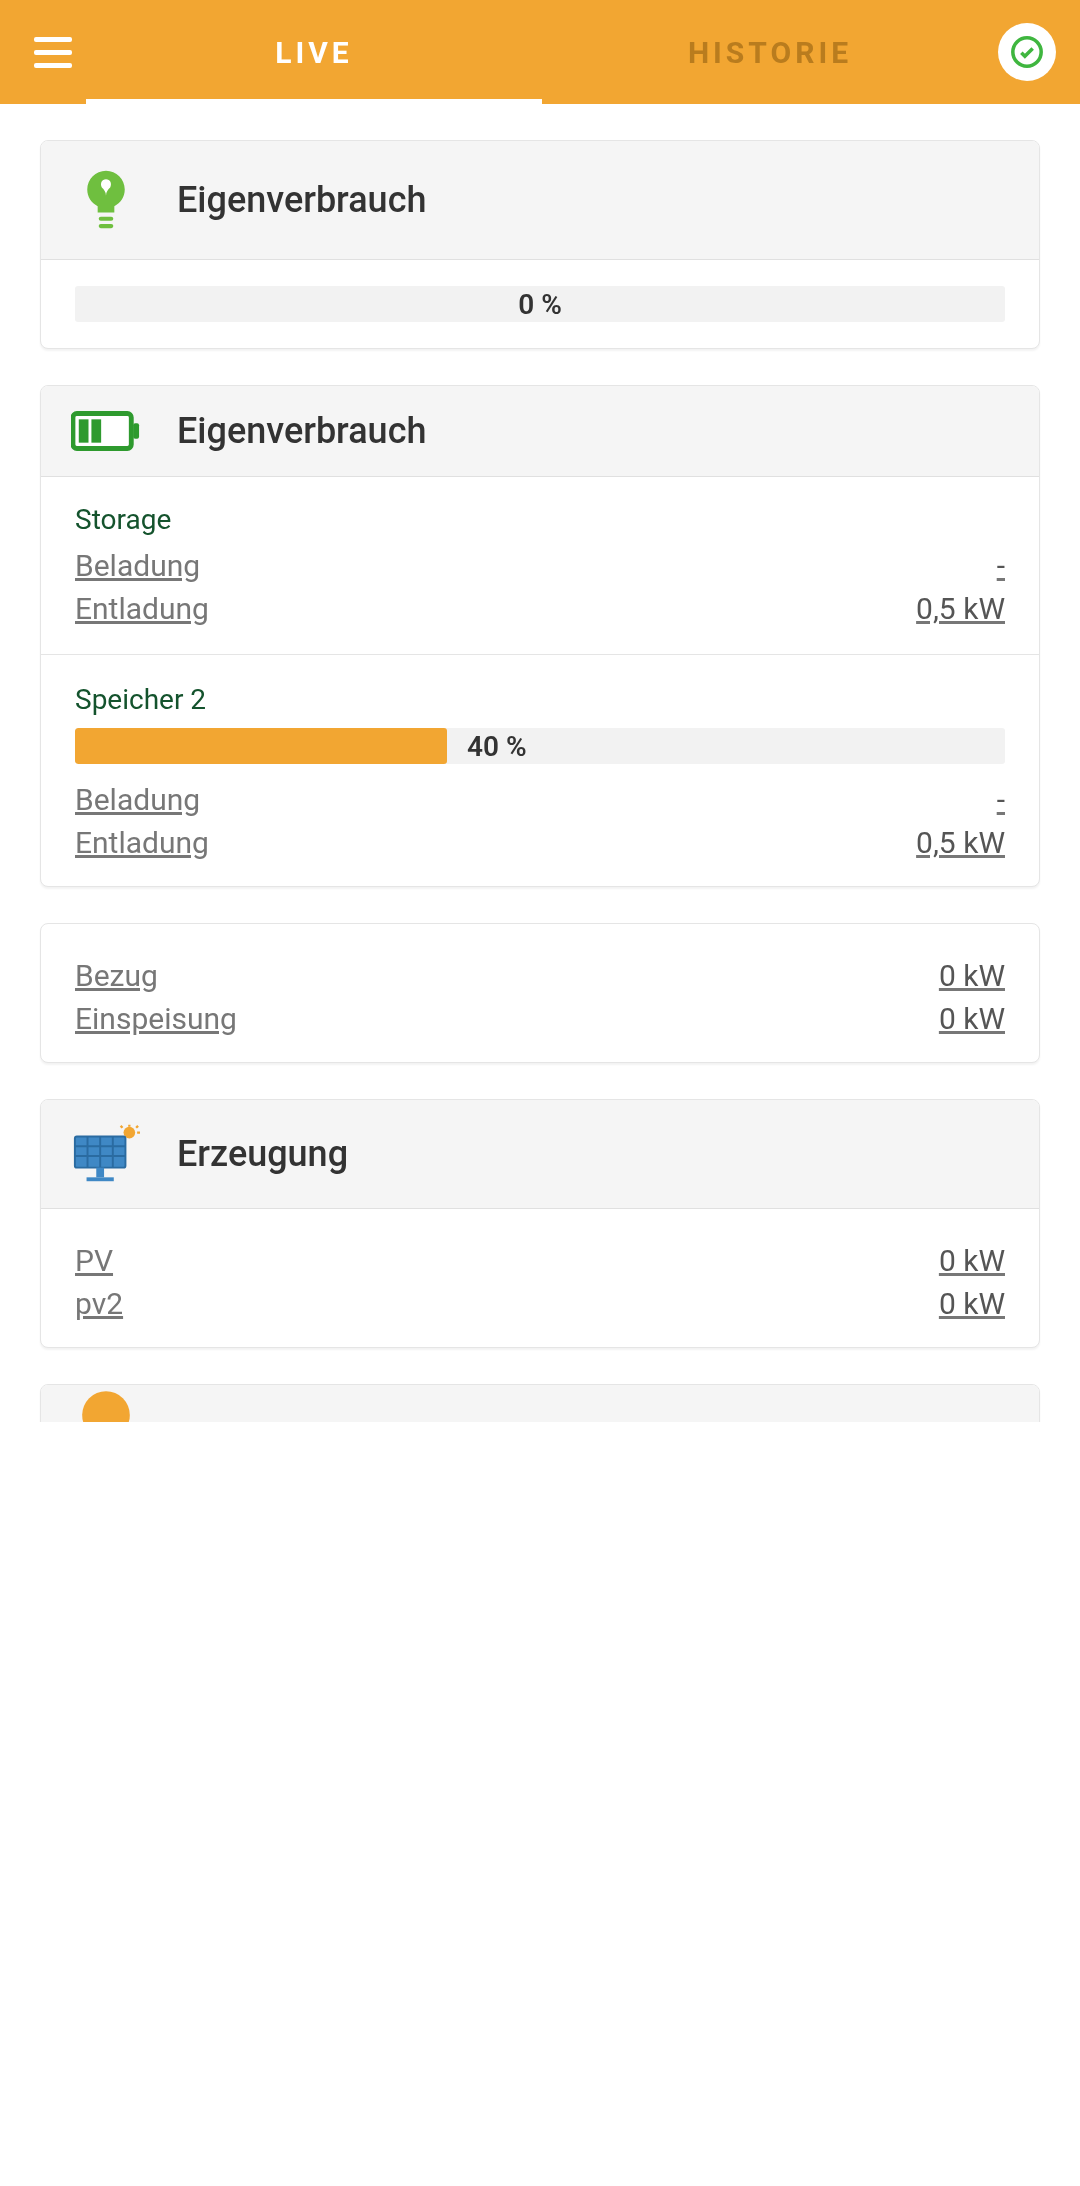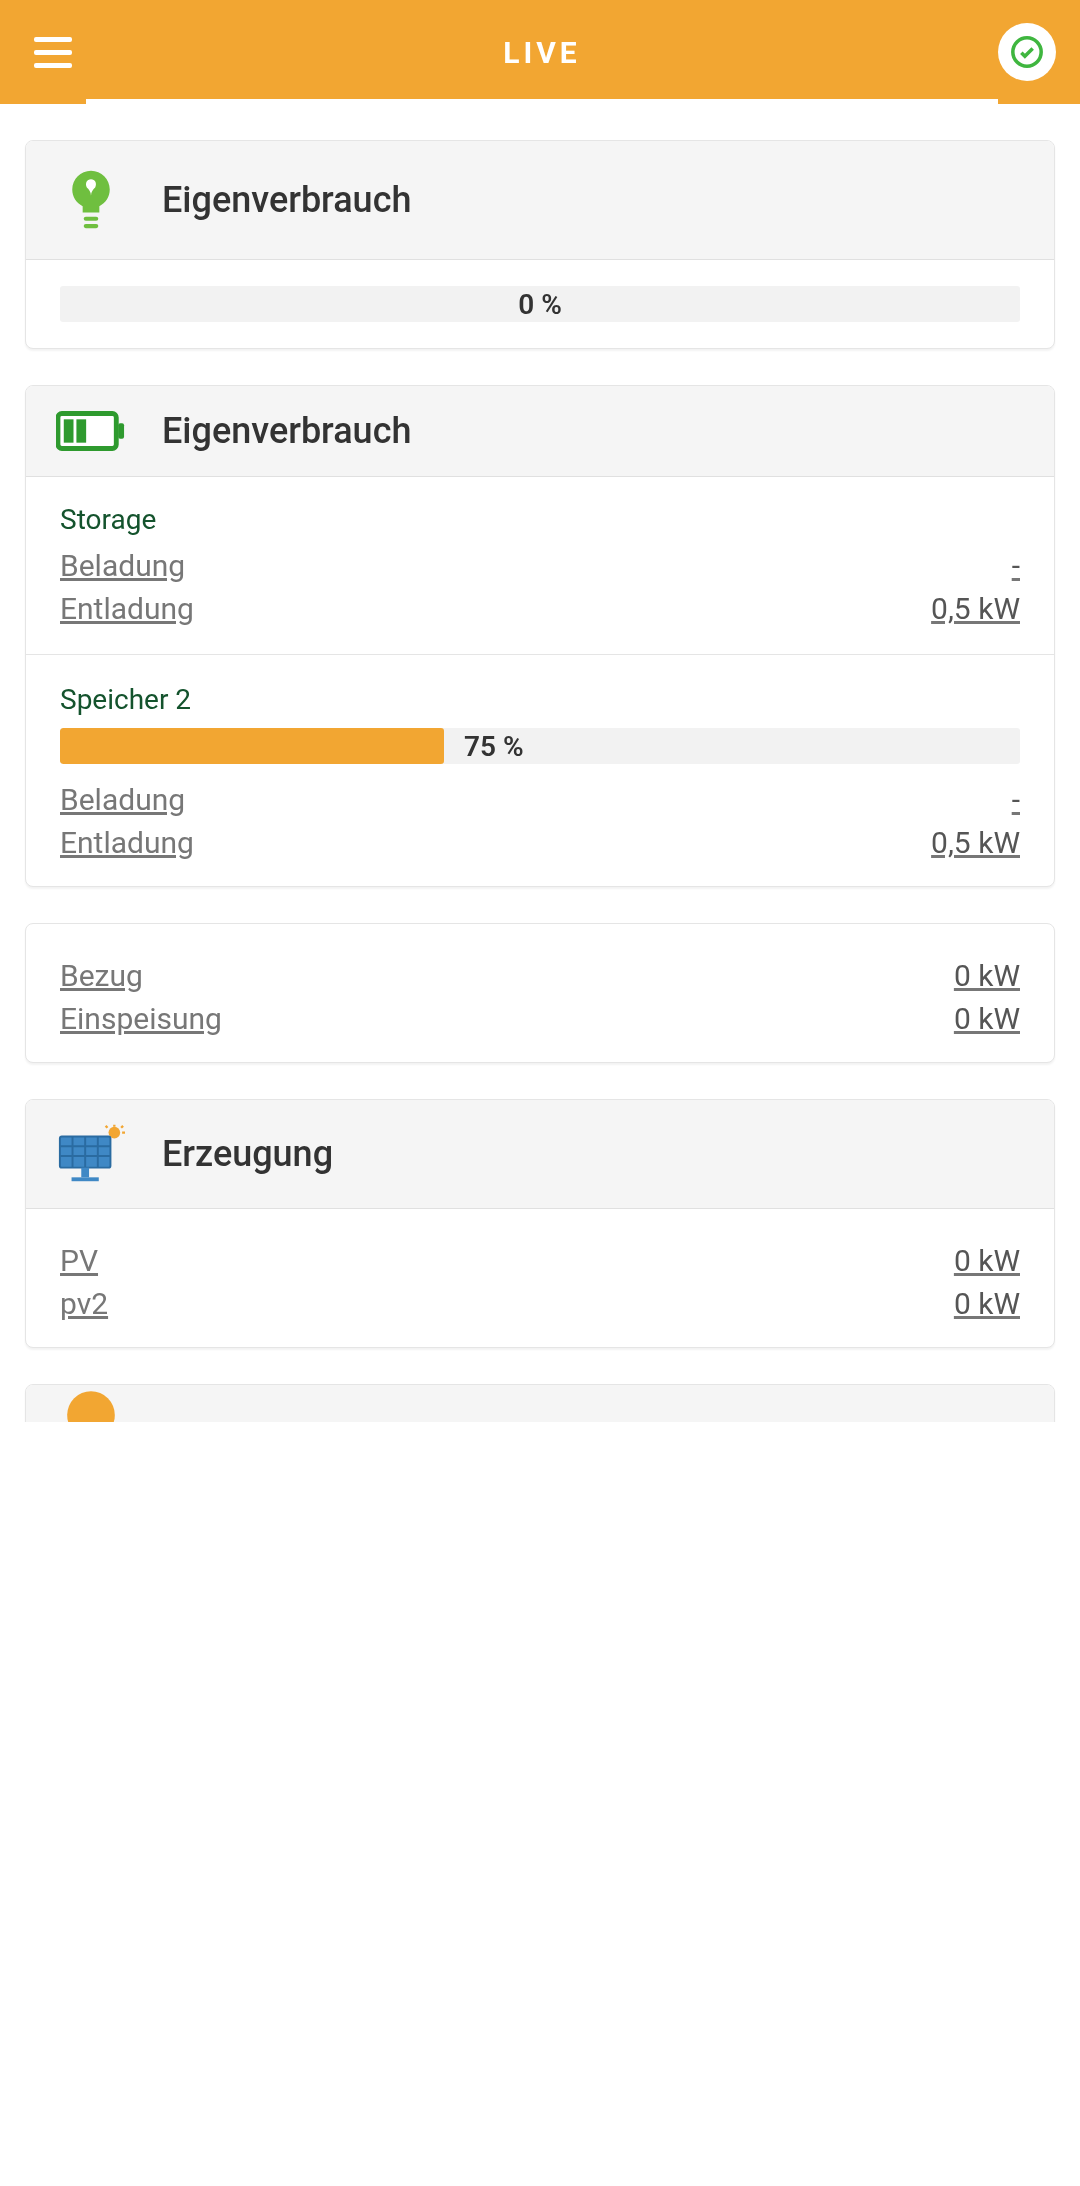--- a/index.html
+++ b/index.html
@@ -64,21 +64,21 @@
     width: 58px;
     height: 58px;
     background: #fff;
     border-radius: 50%;
     margin-right: 24px;
     display: flex;
     align-items: center;
     justify-content: center;
   }
   .content {
-    padding: 36px 25px;
+    padding: 36px 40px;
     display: flex;
     flex-direction: column;
     gap: 36px;
   }
   .card {
     background: #fff;
     border: 1px solid #e5e5e5;
     border-radius: 8px;
     box-shadow: 0 2px 2px rgba(0,0,0,0.05);
     overflow: hidden;
@@ -160,20 +160,21 @@
 <body>
 
 <div class="header">
   <div class="menu-btn">
     <span></span>
     <span></span>
     <span></span>
   </div>
   <div class="tabs">
     <div class="tab active">LIVE</div>
+    <div class="tab inactive">HISTORIE</div>
   </div>
   <div class="status-circle">
     <svg width="34" height="34" viewBox="0 0 24 24" fill="none" stroke="#3fb63f" stroke-width="2.5">
       <circle cx="12" cy="12" r="10"></circle>
       <path d="M8 12.5 L10.5 15 L16 9.5"></path>
     </svg>
   </div>
 </div>
 
 <div class="content">
@@ -223,21 +224,21 @@
           <span class="val">0,5 kW</span>
         </div>
       </div>
 
       <div class="divider"></div>
 
       <div class="storage-block">
         <div class="sub-label">Speicher 2</div>
         <div class="progress-bar">
           <div class="progress-fill" style="width:40%"></div>
-          <span class="progress-text">75 %</span>
+          <span class="progress-text">40 %</span>
         </div>
         <div class="kv-row">
           <span>Beladung</span>
           <span class="val">-</span>
         </div>
         <div class="kv-row">
           <span>Entladung</span>
           <span class="val">0,5 kW</span>
         </div>
       </div>

